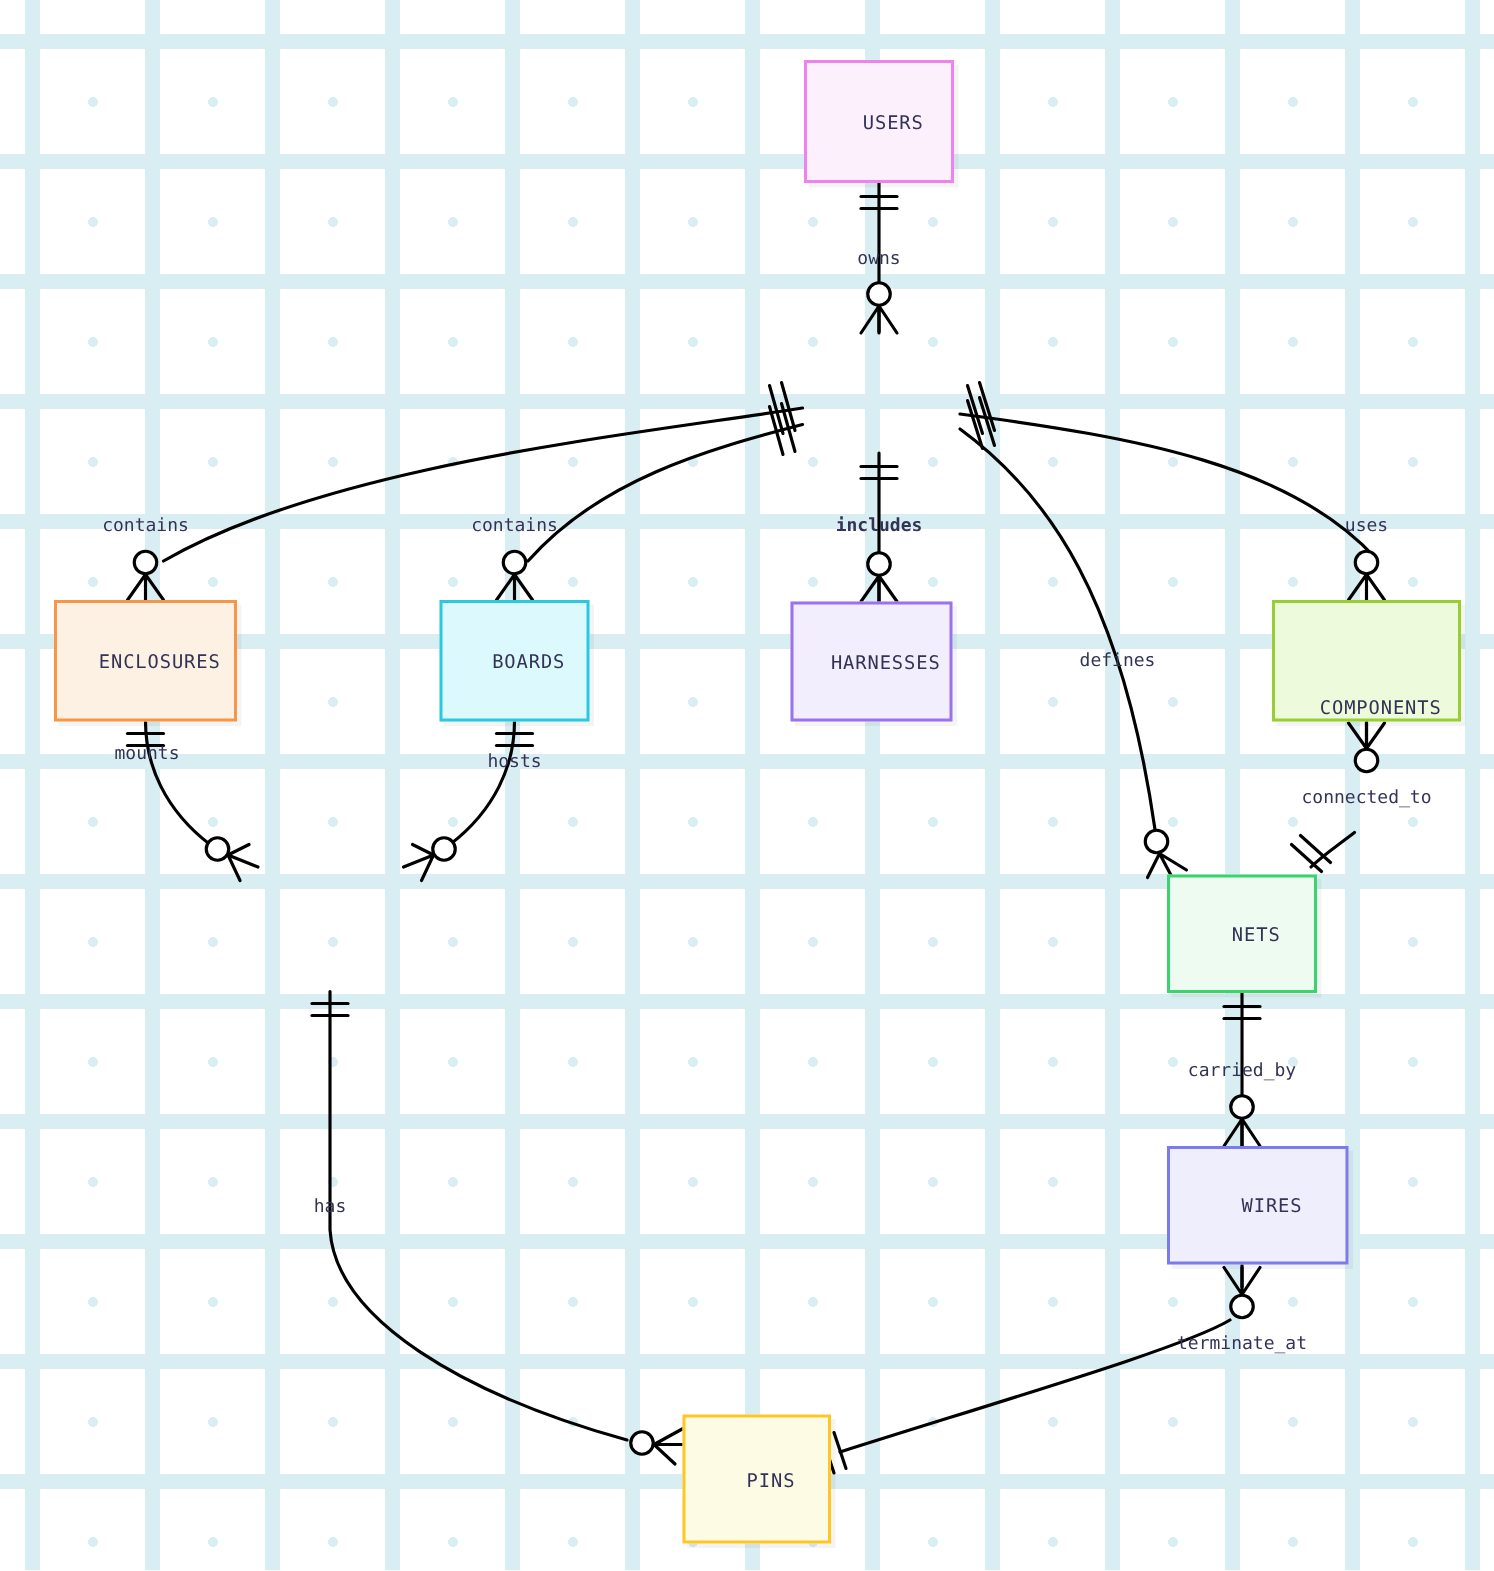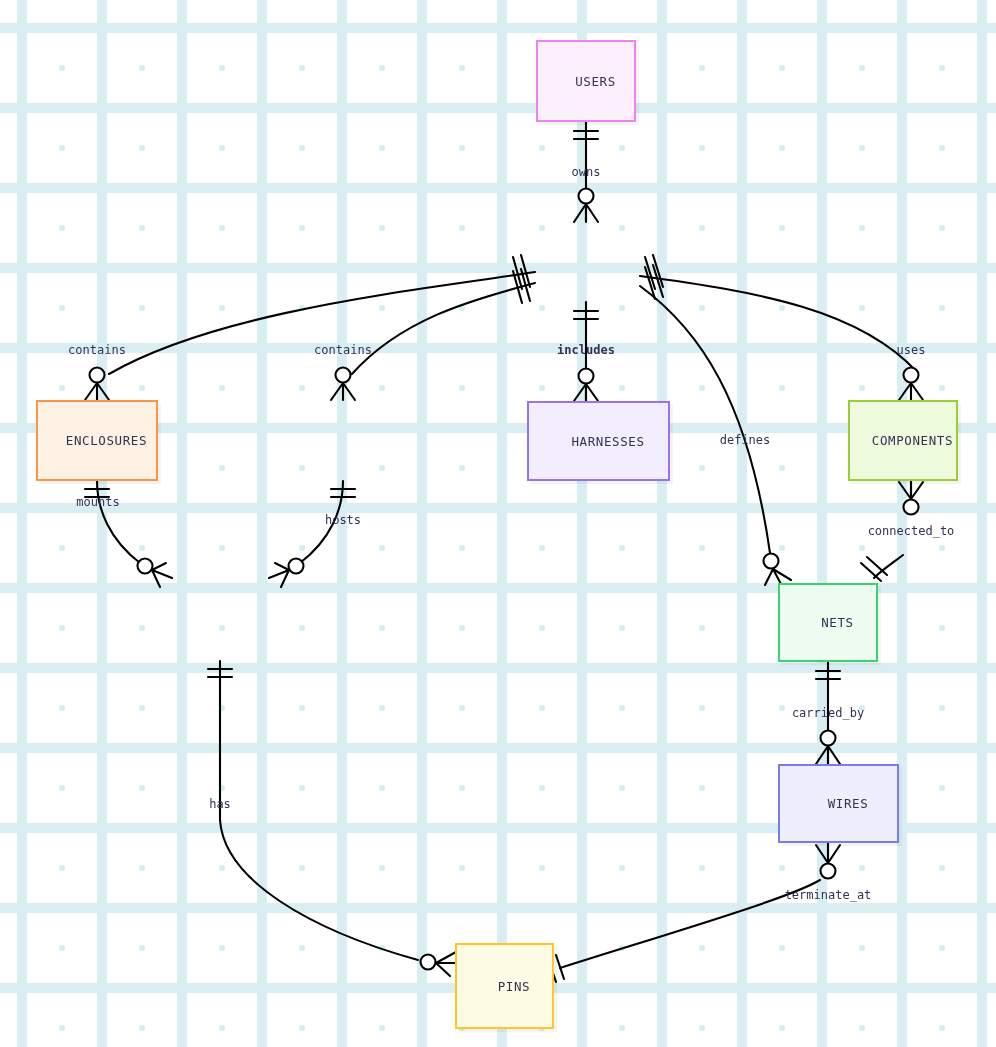--- a/index.html
+++ b/index.html
@@ -229,42 +229,45 @@
     </g>
 
   </svg>
 
   <div class="erbox" style="left:536px;top:40px;width:100px;height:82px;background:#fdf0fd;border-color:#ee82ee;">
     <span class="erbox-label">USERS</span>
   </div>
   <div class="erbox" style="left:36px;top:400px;width:122px;height:81px;background:#fdf1e3;border-color:#f79646;">
     <span class="erbox-label">ENCLOSURES</span>
   </div>
-  <div class="erbox" style="left:527px;top:401px;width:143px;height:80px;background:#f2eefd;border-color:#9a72ee;">
+  <div class="erbox" style="left:293px;top:400px;width:100px;height:81px;background:#dcf9fd;border-color:#2cc8e0;">
+    <span class="erbox-label">BOARDS</span>
+  </div>
+  <div class="erbox" style="left:527px;top:401px;width:108px;height:80px;background:#f2eefd;border-color:#9a72ee;">
     <span class="erbox-label">HARNESSES</span>
   </div>
-  <div class="erbox" style="left:848px;top:400px;width:110px;height:81px;background:#eefadc;border-color:#9acd32;">
+  <div class="erbox" style="left:848px;top:400px;width:126px;height:81px;background:#eefadc;border-color:#9acd32;align-items:flex-end;">
     <span class="erbox-label">COMPONENTS</span>
   </div>
   <div class="erbox" style="left:778px;top:583px;width:100px;height:79px;background:#eefbf1;border-color:#3ad46e;text-align:right;">
     <span class="erbox-label">NETS</span>
   </div>
   <div class="erbox" style="left:778px;top:764px;width:121px;height:79px;background:#eeeefd;border-color:#7b7bee;">
     <span class="erbox-label">WIRES</span>
   </div>
   <div class="erbox" style="left:455px;top:943px;width:99px;height:86px;background:#fdfbe3;border-color:#ffc726;">
     <span class="erbox-label">PINS</span>
   </div>
 
   <div class="rel-label" style="left:586px;top:172px;">owns</div>
   <div class="rel-label" style="left:97px;top:350px;">contains</div>
   <div class="rel-label" style="left:343px;top:350px;">contains</div>
   <div class="rel-label" style="left:586px;top:350px;font-weight:bold;">includes</div>
   <div class="rel-label" style="left:745px;top:440px;">defines</div>
   <div class="rel-label" style="left:911px;top:350px;">uses</div>
   <div class="rel-label" style="left:98px;top:502px;">mounts</div>
-  <div class="rel-label" style="left:343px;top:520px;">hosts</div>
+  <div class="rel-label" style="left:343px;top:507px;">hosts</div>
   <div class="rel-label" style="left:911px;top:531px;">connected_to</div>
   <div class="rel-label" style="left:828px;top:713px;">carried_by</div>
   <div class="rel-label" style="left:220px;top:804px;">has</div>
   <div class="rel-label" style="left:828px;top:895px;">terminate_at</div>
 
 </div>
 
 </body></html>

